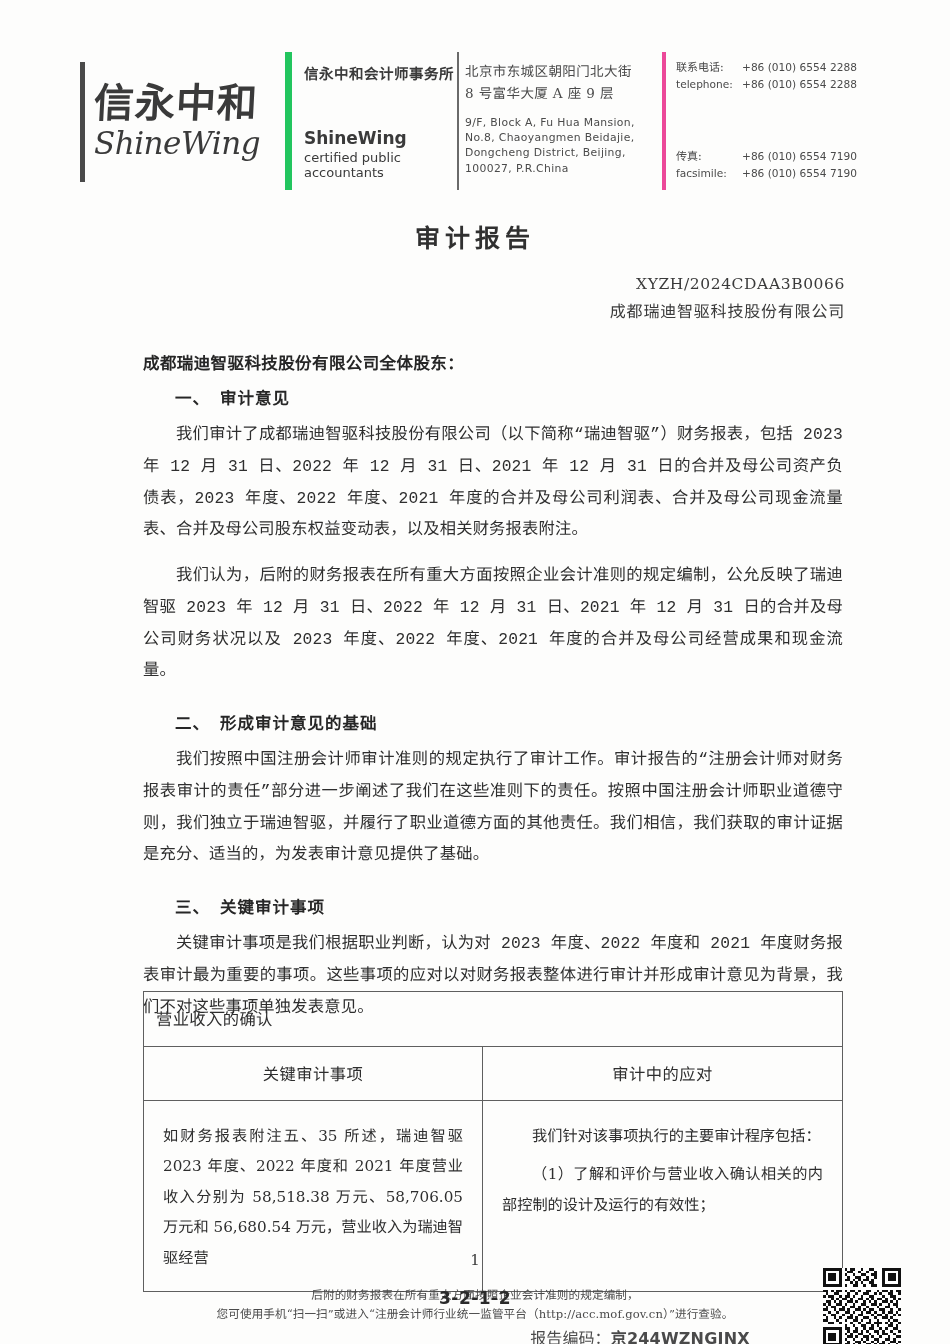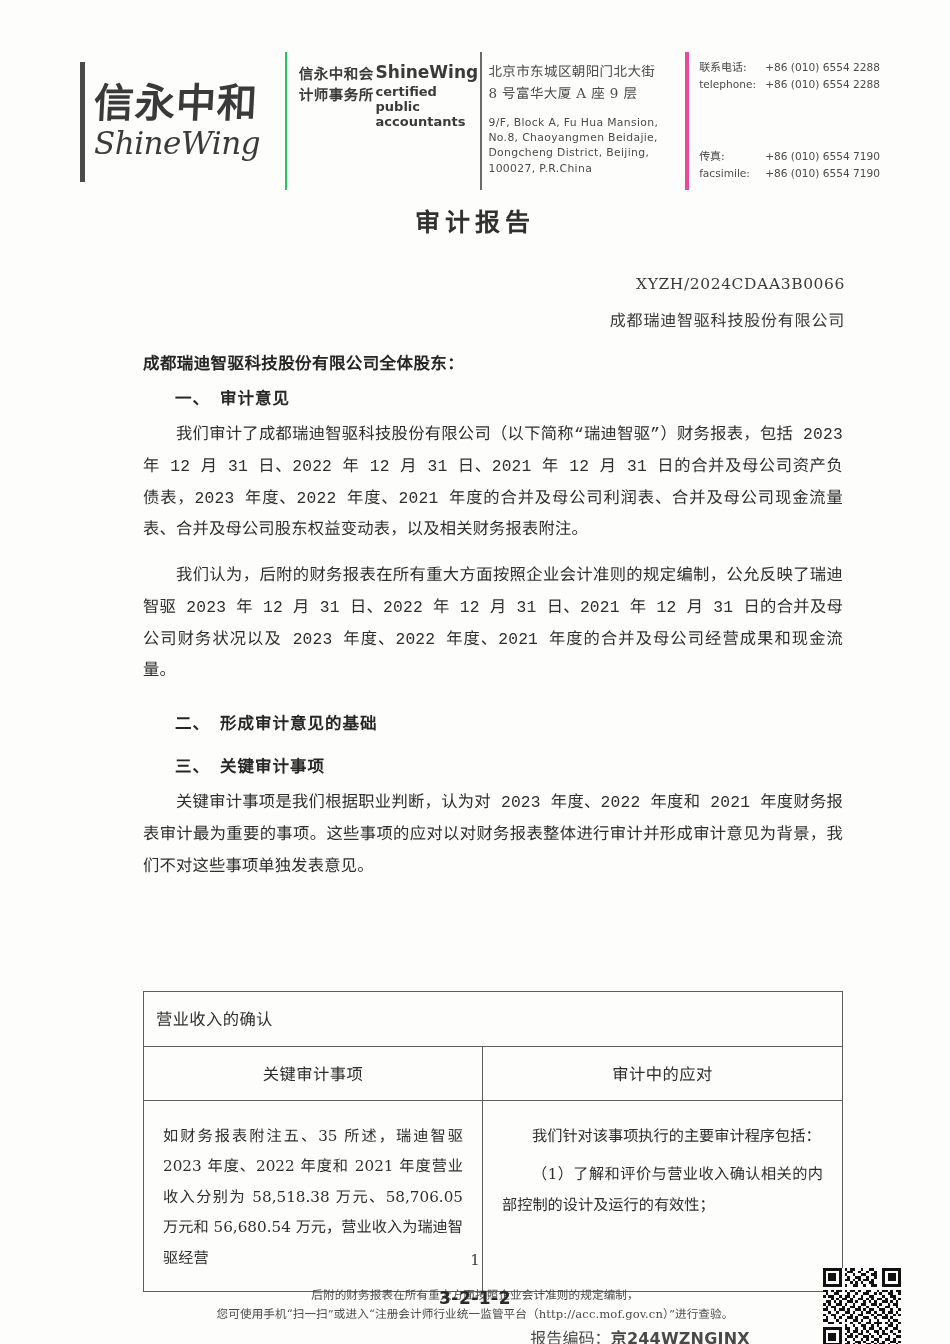--- a/index.html
+++ b/index.html
@@ -63,47 +63,47 @@
     font-family: "DejaVu Serif", serif;
     font-style: italic;
     font-size: 31px;
     color: #3a3a3a;
     line-height: 1.1;
     margin-top: 2px;
     letter-spacing: -0.5px;
   }
 
   .lh-firm {
-    width: 196px;
-    border-left: 2px solid #22c55e;
+    width: 172px;
+    border-left: 7px solid #22c55e;
     padding-left: 12px;
     box-sizing: border-box;
     display: flex;
-    flex-direction: row;
+    flex-direction: column;
     justify-content: space-between;
     padding-top: 10px;
     padding-bottom: 10px;
   }
   .firm-cn {
     font-family: "DejaVu Serif", serif;
     font-size: 14.5px;
     font-weight: 700;
     color: #3a3a3a;
     letter-spacing: 0.5px;
   }
   .firm-en-1 {
     font-family: "DejaVu Sans", sans-serif;
     font-size: 17px;
     font-weight: 700;
     color: #3a3a3a;
   }
   .firm-en-2 {
     font-family: "DejaVu Sans", sans-serif;
     font-size: 13px;
-    font-weight: 700;
+    font-weight: 400;
     color: #3a3a3a;
     margin-top: 2px;
   }
 
   .lh-addr {
     width: 205px;
     border-left: 2px solid #6a6a6a;
     padding-left: 6px;
     box-sizing: border-box;
     font-family: "DejaVu Sans", sans-serif;
@@ -143,21 +143,21 @@
     font-size: 10.6px;
     line-height: 1.55;
   }
   .telrow .lbl { width: 66px; flex: 0 0 66px; }
   .telrow .lbl.cn { font-family: "DejaVu Serif", serif; font-size: 11px; }
   .telrow .val { white-space: nowrap; }
 
   
   .doc-title {
     position: absolute;
-    top: 202px;
+    top: 218px;
     left: 0;
     width: 950px;
     text-align: center;
     font-family: "DejaVu Serif", serif;
     font-size: 25px;
     font-weight: 700;
     letter-spacing: 5px;
     color: #303030;
   }
 
@@ -168,21 +168,21 @@
     text-align: right;
     font-family: "DejaVu Serif", serif;
     color: #3a3a3a;
   }
   .ref-no {
     font-size: 15.5px;
     letter-spacing: 0.6px;
   }
   .ref-company {
     font-size: 16px;
-    margin-top: 14px;
+    margin-top: 5px;
     letter-spacing: 0.8px;
   }
 
   .addressee {
     position: absolute;
     top: 350px;
     left: 143px;
     font-family: "DejaVu Serif", serif;
     font-size: 16.5px;
     font-weight: 700;
@@ -392,20 +392,21 @@
       <span class="num">一、</span><span>审计意见</span>
     </h2>
     <p class="para">我们审计了成都瑞迪智驱科技股份有限公司（以下简称“瑞迪智驱”）财务报表，包括 2023 年 12 月 31 日、2022 年 12 月 31 日、2021 年 12 月 31 日的合并及母公司资产负债表，2023 年度、2022 年度、2021 年度的合并及母公司利润表、合并及母公司现金流量表、合并及母公司股东权益变动表，以及相关财务报表附注。</p>
     <p class="para">我们认为，后附的财务报表在所有重大方面按照企业会计准则的规定编制，公允反映了瑞迪智驱 2023 年 12 月 31 日、2022 年 12 月 31 日、2021 年 12 月 31 日的合并及母公司财务状况以及 2023 年度、2022 年度、2021 年度的合并及母公司经营成果和现金流量。</p>
 
     <div class="gap-sm"></div>
 
     <h2 class="sec-head">
       <span class="num">二、</span><span>形成审计意见的基础</span>
     </h2>
+    <p class="para">我们按照中国注册会计师审计准则的规定执行了审计工作。审计报告的“注册会计师对财务报表审计的责任”部分进一步阐述了我们在这些准则下的责任。按照中国注册会计师职业道德守则，我们独立于瑞迪智驱，并履行了职业道德方面的其他责任。我们相信，我们获取的审计证据是充分、适当的，为发表审计意见提供了基础。</p>
 
     <div class="gap-sm"></div>
 
     <h2 class="sec-head">
       <span class="num">三、</span><span>关键审计事项</span>
     </h2>
     <p class="para">关键审计事项是我们根据职业判断，认为对 2023 年度、2022 年度和 2021 年度财务报表审计最为重要的事项。这些事项的应对以对财务报表整体进行审计并形成审计意见为背景，我们不对这些事项单独发表意见。</p>
   </div>
 
   <table class="kam-table">

